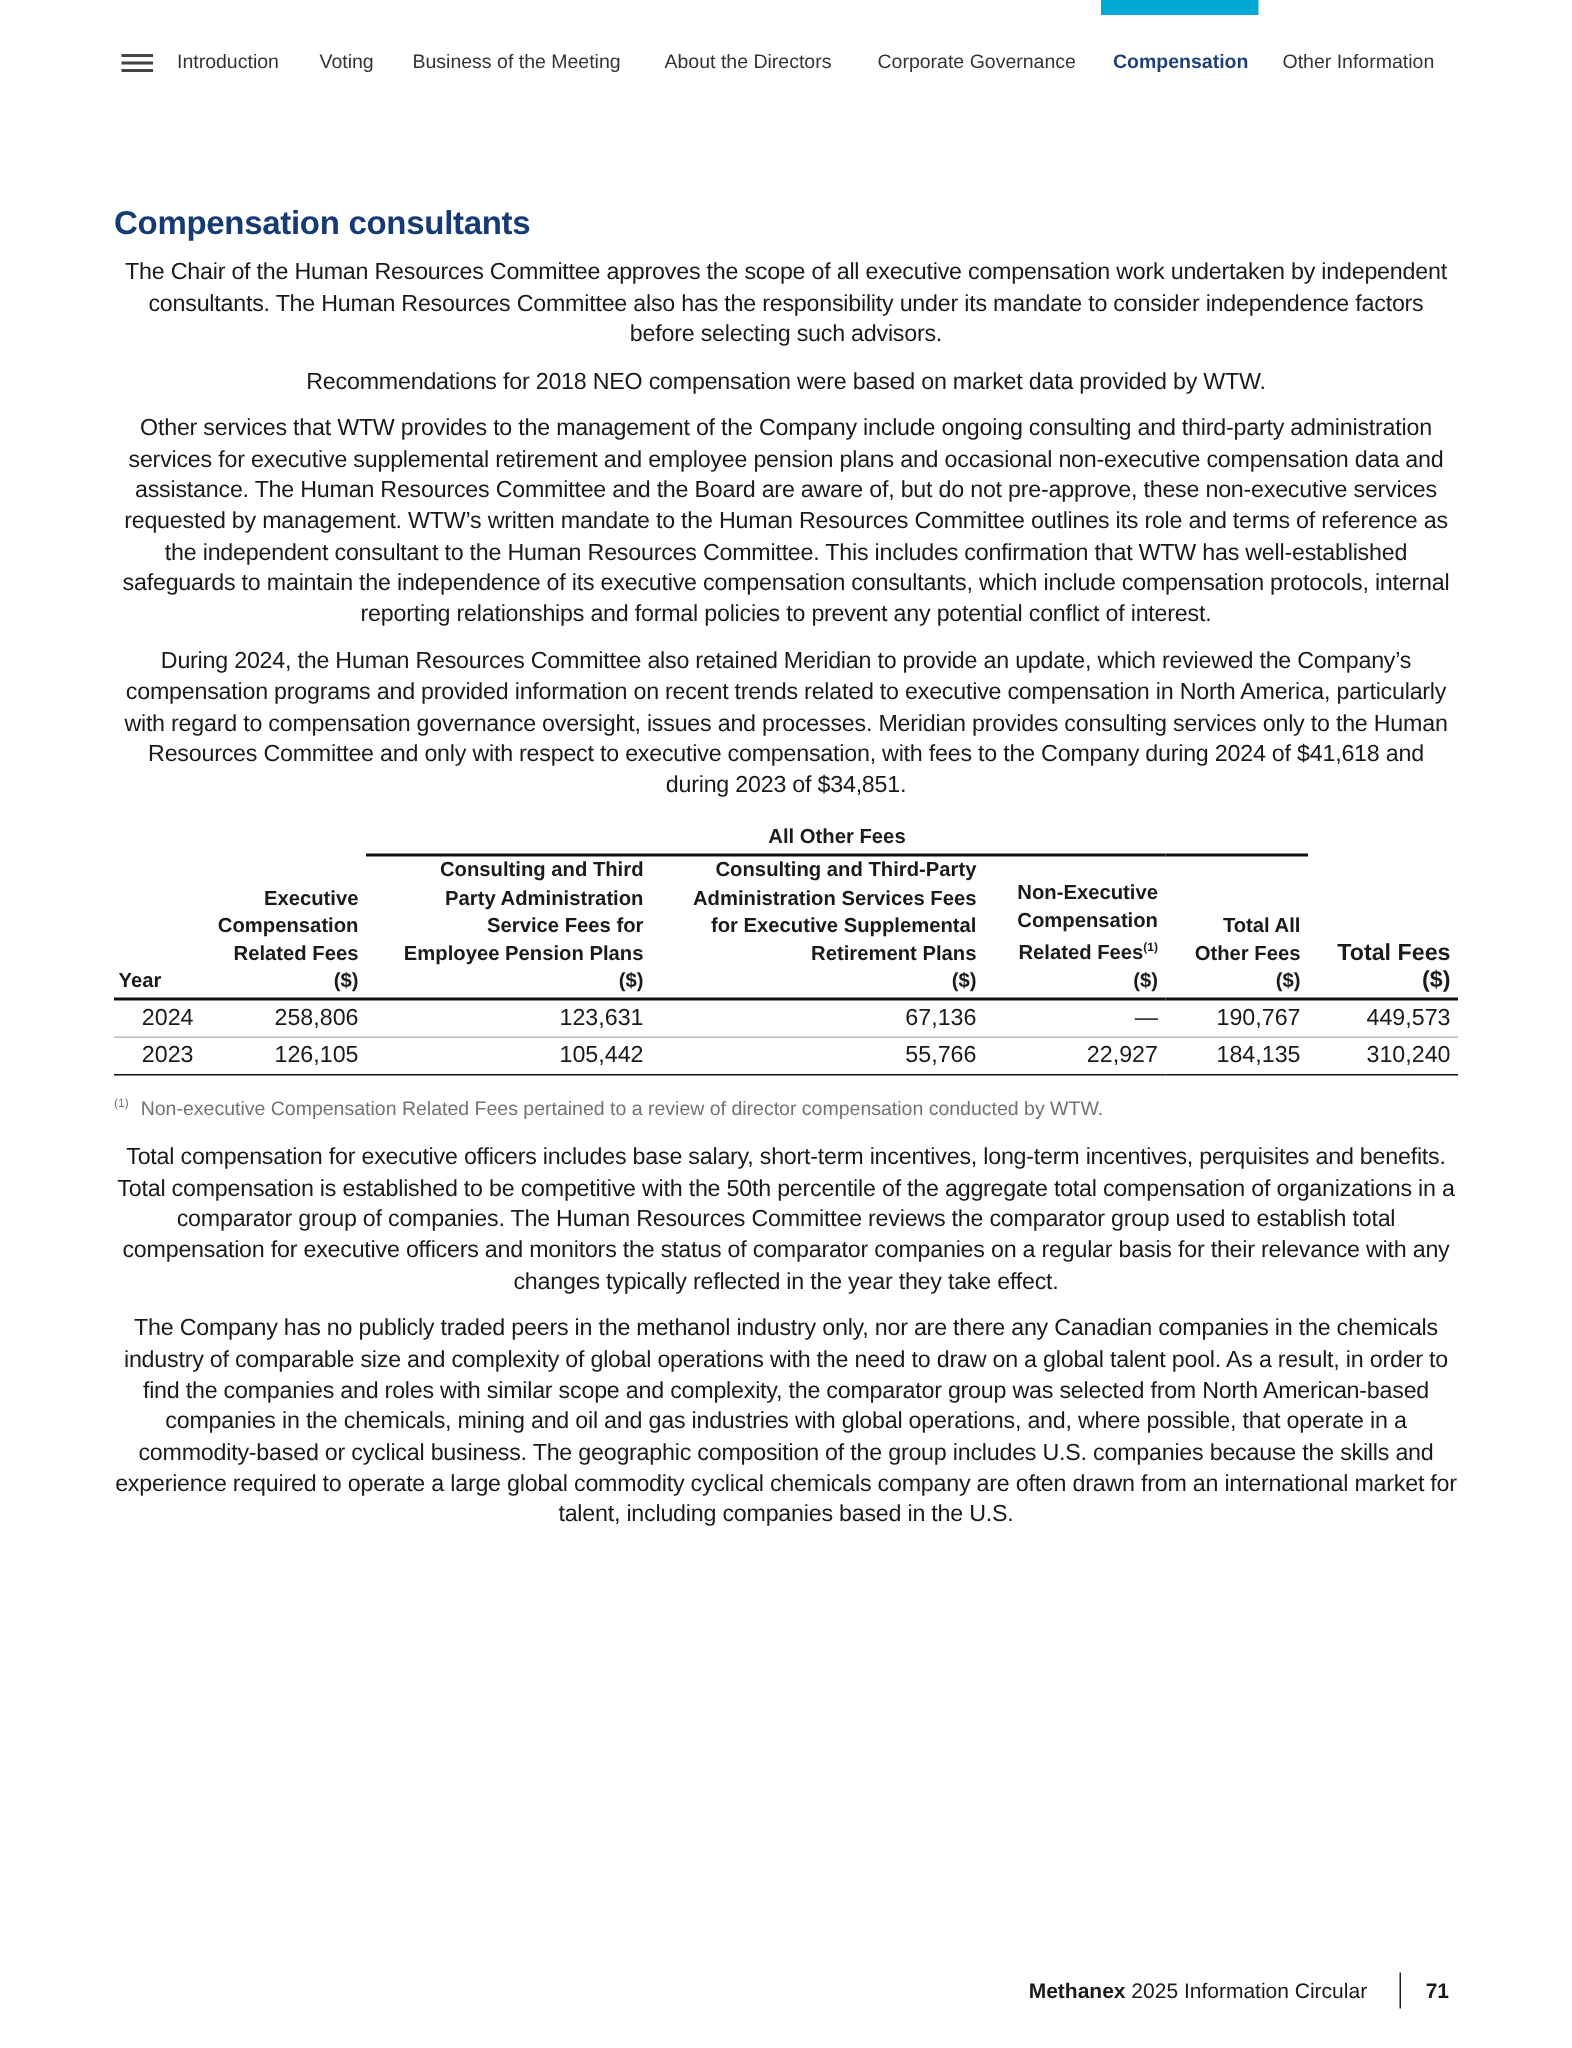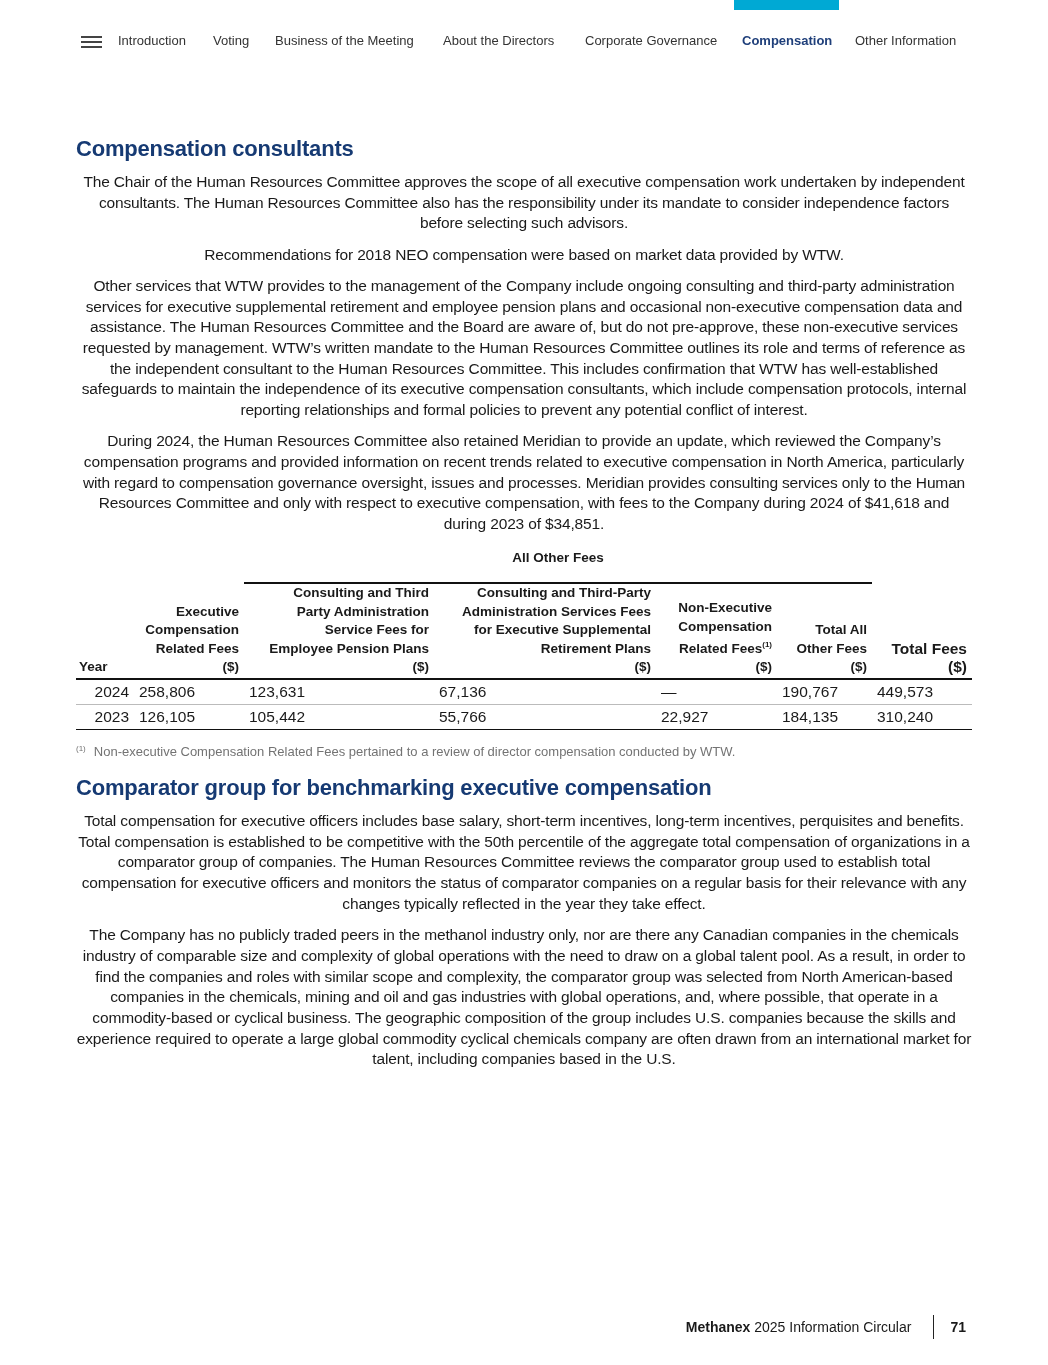--- a/index.html
+++ b/index.html
@@ -8,25 +8,25 @@
   .nav-accent { position: absolute; top: 0; left: 734px; width: 105px; height: 10px; background: #00a9d4; }
   .menu-icon { position: absolute; left: 81px; top: 36px; width: 21px; height: 12px; cursor: pointer; }
   .menu-icon span { display: block; height: 2px; background: #444; margin-bottom: 3px; }
   .nav-item { position: absolute; top: 33px; font-size: 13px; color: #333; white-space: nowrap; cursor: pointer; }
   .nav-item.active { color: #1f3f7a; font-weight: bold; }
   .content { position: absolute; left: 76px; top: 120px; width: 896px; }
   h2 { color: #163a73; font-size: 22px; font-weight: bold; margin: 16px 0 10px 0; letter-spacing: -0.2px; }
   p { font-size: 15.5px; line-height: 20.7px; margin: 0 0 10.5px 0; letter-spacing: -0.15px; text-align: center; }
   table { border-collapse: collapse; width: 896px; margin-top: 14px; font-size: 15px; }
   th { font-weight: bold; font-size: 13.5px; line-height: 18.5px; text-align: right; vertical-align: bottom; padding: 0 5px 0 5px; }
-  th.group { text-align: center; border-bottom: 2px solid #111; padding-bottom: 15px; }
+  th.group { text-align: center; border-bottom: 2px solid #111; padding-bottom: 2px; }
   th.year { text-align: left; padding-left: 3px; }
   th.totalfees { font-size: 15.5px; }
   tr.hdr2 th { border-bottom: 2px solid #111; padding-bottom: 1px; }
-  td { padding: 3px 5px 3px 5px; font-size: 15.5px; }
+  td { text-align: right; padding: 3px 5px 3px 5px; font-size: 15.5px; }
   td.year { text-align: right; padding-left: 3px; }
   tr.row1 td { border-bottom: 1px solid #bbb; }
   tr.row2 td { border-bottom: 1px solid #111; }
   sup { font-size: 8px; }
   .footnote { font-size: 13px; margin: 14px 0 16px 0; color: #737373; }
   .footnote sup { margin-right: 8px; }
   .footer { position: absolute; top: 1315px; right: 82px; font-size: 14px; display: flex; align-items: center; }
   .footer .brand { font-weight: bold; }
   .footer .divider { width: 1px; height: 24px; background: #222; margin: 0 16px 0 22px; }
   .footer .page { font-weight: bold; }
@@ -130,21 +130,20 @@
       <td>184,135</td>
       <td>310,240</td>
     </tr>
   </tbody>
     </table>
 
   <div class="footnote">
     <sup>(1)</sup><span>Non-executive Compensation Related Fees pertained to a review of director compensation conducted by WTW.</span>
   </div>
 
-  <h2>Comparator group for benchmarking executive compensation</h2>
   <p>Total compensation for executive officers includes base salary, short-term incentives, long-term incentives, perquisites and benefits. Total compensation is established to be competitive with the 50th percentile of the aggregate total compensation of organizations in a comparator group of companies. The Human Resources Committee reviews the comparator group used to establish total compensation for executive officers and monitors the status of comparator companies on a regular basis for their relevance with any changes typically reflected in the year they take effect.</p>
   <p>The Company has no publicly traded peers in the methanol industry only, nor are there any Canadian companies in the chemicals industry of comparable size and complexity of global operations with the need to draw on a global talent pool. As a result, in order to find the companies and roles with similar scope and complexity, the comparator group was selected from North American-based companies in the chemicals, mining and oil and gas industries with global operations, and, where possible, that operate in a commodity-based or cyclical business. The geographic composition of the group includes U.S. companies because the skills and experience required to operate a large global commodity cyclical chemicals company are often drawn from an international market for talent, including companies based in the U.S.</p>
 </div>
 
 <div class="footer">
   <span class="brand">Methanex</span>&nbsp;<span>2025 Information Circular</span>
   <span class="divider"></span>
   <span class="page">71</span>
 </div>
 

